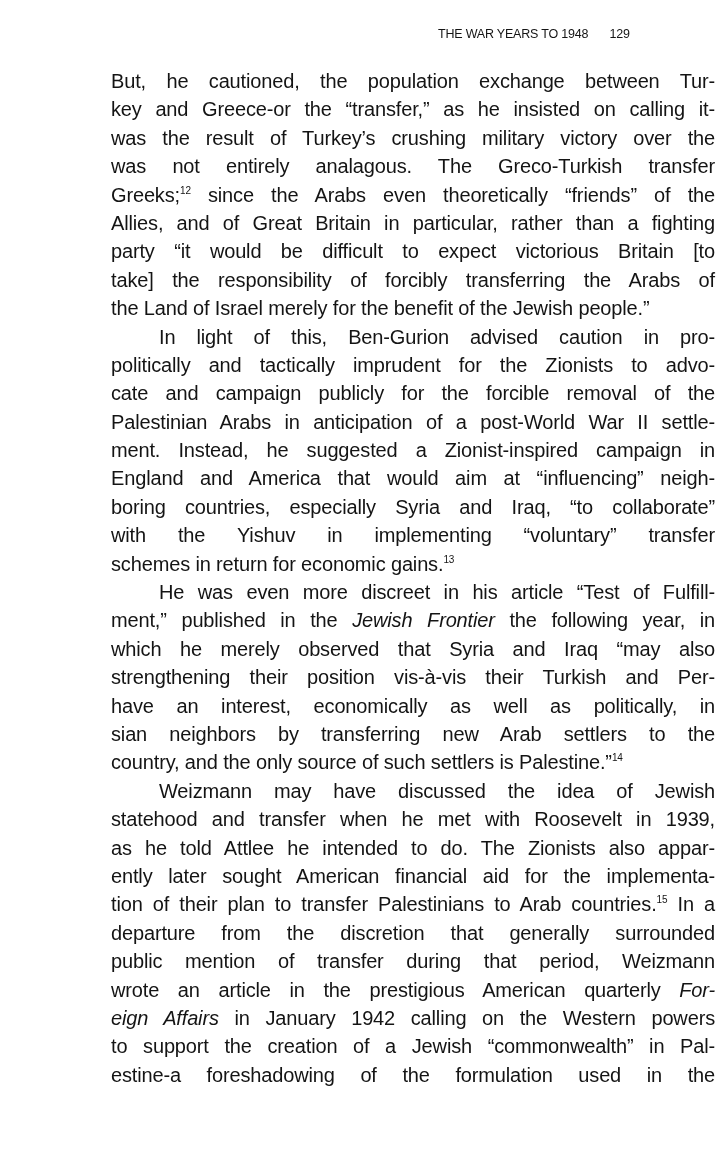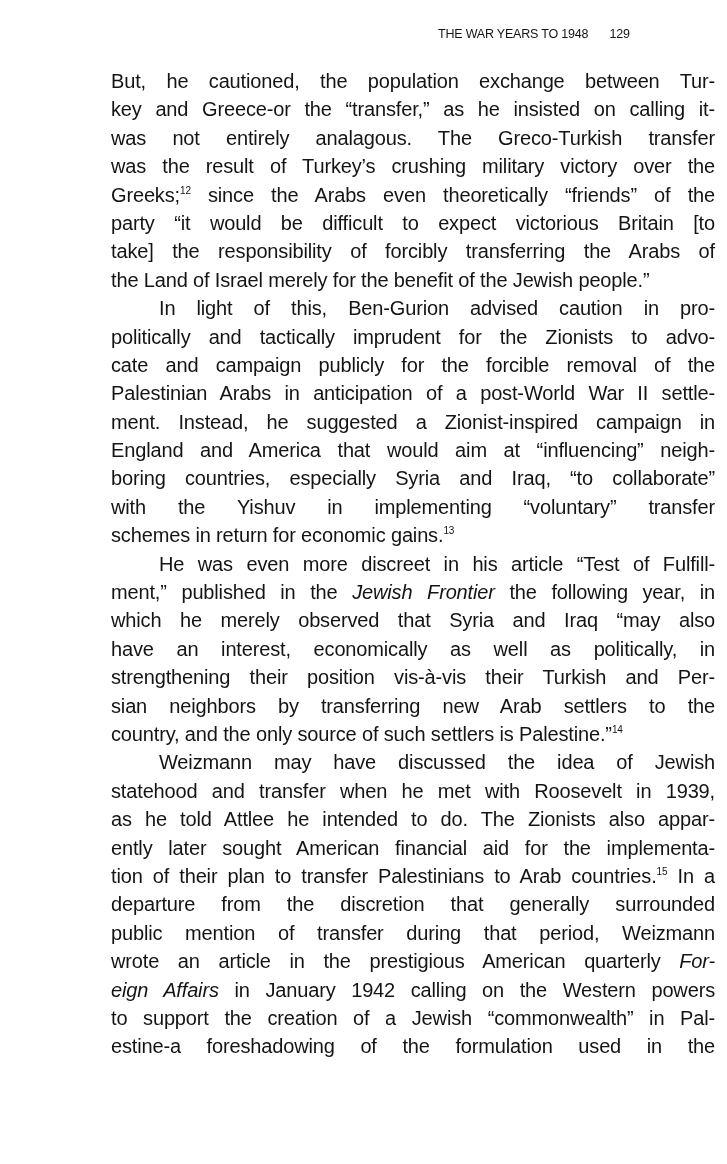--- a/index.html
+++ b/index.html
@@ -69,40 +69,41 @@
 
 <div>
   <div class="running-head">
     <span class="title">THE WAR YEARS TO 1948</span>
     <span class="folio">129</span>
   </div>
 
   <div class="text-block" id="text-block">
       <span class="line"><span>But, he cautioned, the population exchange between Tur-</span></span>
       <span class="line"><span>key and Greece-or the “transfer,” as he insisted on calling it-</span></span>
+      <span class="line"><span>was the result of Turkey’s crushing military victory over the</span></span>
       <span class="line"><span>was not entirely analagous.  The Greco-Turkish transfer</span></span>
-      <span class="line"><span>was the result of Turkey’s crushing military victory over the</span></span>
       <span class="line"><span>Greeks;</span><sup class="note">12</sup><span> since the Arabs even theoretically “friends” of the</span></span>
+      <span class="line"><span>Allies, and of Great Britain in particular, rather than a fighting</span></span>
       <span class="line"><span>party “it would be difficult to expect victorious Britain [to</span></span>
       <span class="line"><span>take] the responsibility of forcibly transferring the Arabs of</span></span>
       <span class="line last"><span>the Land of Israel merely for the benefit of the Jewish people.”</span></span>
       <span class="line indent"><span>In light of this, Ben-Gurion advised caution in pro-</span></span>
       <span class="line"><span>politically and tactically imprudent for the Zionists to advo-</span></span>
       <span class="line"><span>cate and campaign publicly for the forcible removal of the</span></span>
       <span class="line"><span>Palestinian Arabs in anticipation of a post-World War II settle-</span></span>
       <span class="line"><span>ment.  Instead, he suggested a Zionist-inspired campaign in</span></span>
       <span class="line"><span>England and America that would aim at “influencing” neigh-</span></span>
       <span class="line"><span>boring countries, especially Syria and Iraq, “to collaborate”</span></span>
       <span class="line"><span>with the Yishuv in implementing “voluntary” transfer</span></span>
       <span class="line last"><span>schemes in return for economic gains.</span><sup class="note">13</sup></span>
       <span class="line indent"><span>He was even more discreet in his article “Test of Fulfill-</span></span>
       <span class="line"><span>ment,” published in the </span><span class="seg-italic">Jewish Frontier</span><span> the following year, in</span></span>
       <span class="line"><span>which he merely observed that Syria and Iraq “may also</span></span>
+      <span class="line"><span>strengthening their position vis-à-vis their Turkish and Per-</span></span>
       <span class="line"><span>have an interest, economically as well as politically, in</span></span>
-      <span class="line"><span>strengthening their position vis-à-vis their Turkish and Per-</span></span>
       <span class="line"><span>sian neighbors by transferring new Arab settlers to the</span></span>
       <span class="line last"><span>country, and the only source of such settlers is Palestine.”</span><sup class="note">14</sup></span>
       <span class="line indent"><span>Weizmann may have discussed the idea of Jewish</span></span>
       <span class="line"><span>statehood and transfer when he met with Roosevelt in 1939,</span></span>
       <span class="line"><span>as he told Attlee he intended to do.  The Zionists also appar-</span></span>
       <span class="line"><span>ently later sought American financial aid for the implementa-</span></span>
       <span class="line"><span>tion of their plan to transfer Palestinians to Arab countries.</span><sup class="note">15</sup><span> In a</span></span>
       <span class="line"><span>departure from the discretion that generally surrounded</span></span>
       <span class="line"><span>public mention of transfer during that period, Weizmann</span></span>
       <span class="line"><span>wrote an article in the prestigious American quarterly </span><span class="seg-italic">For-</span></span>

